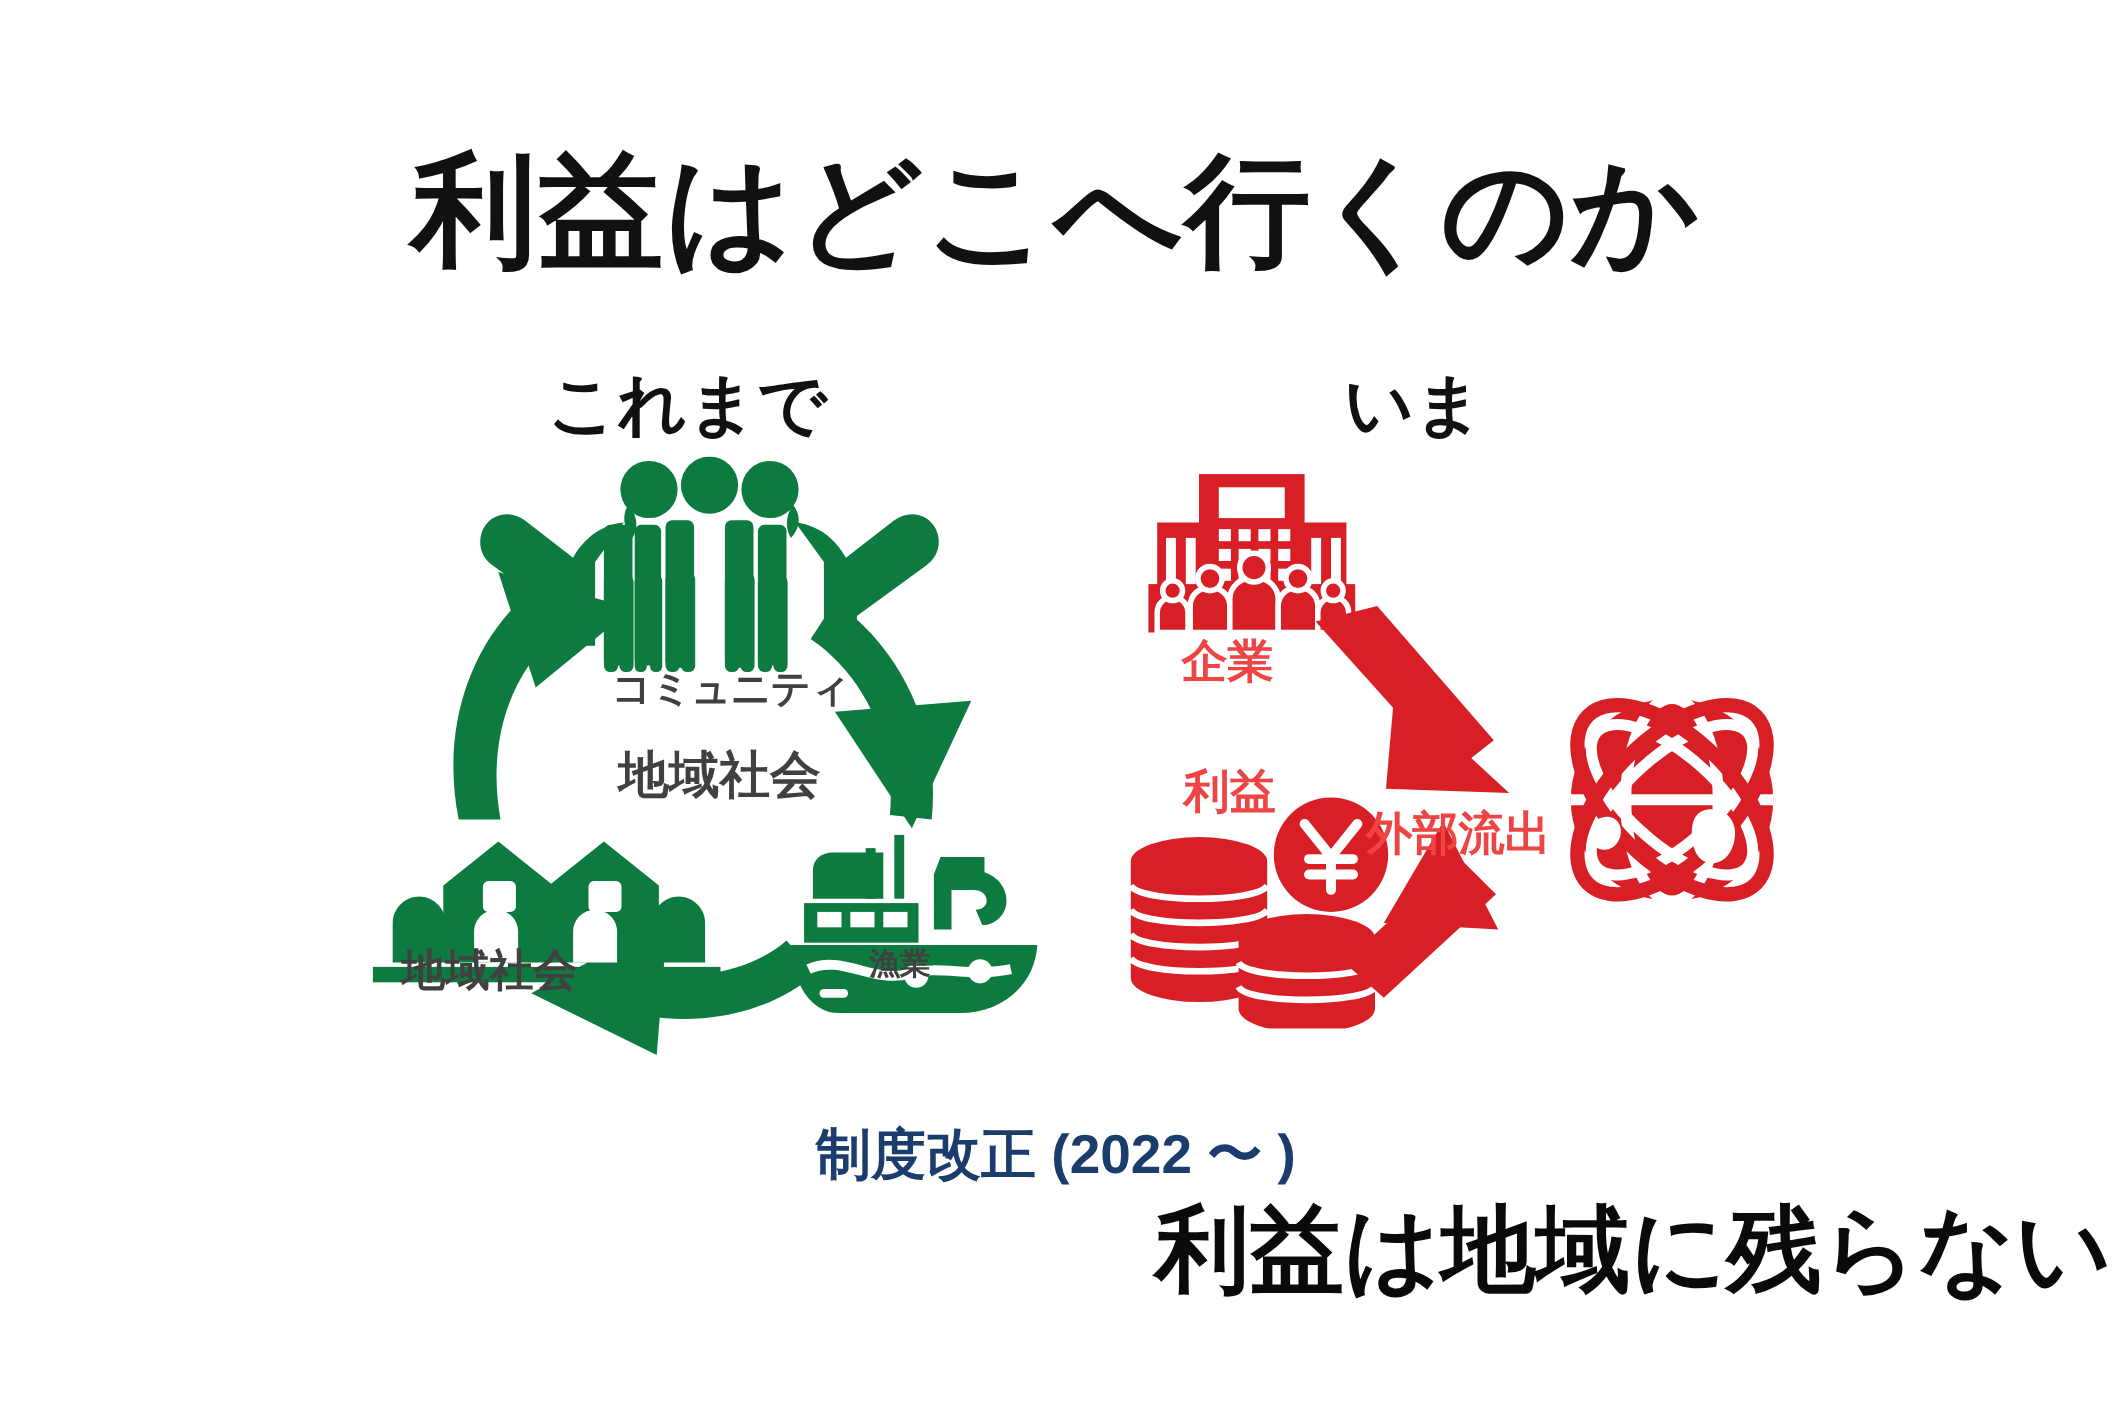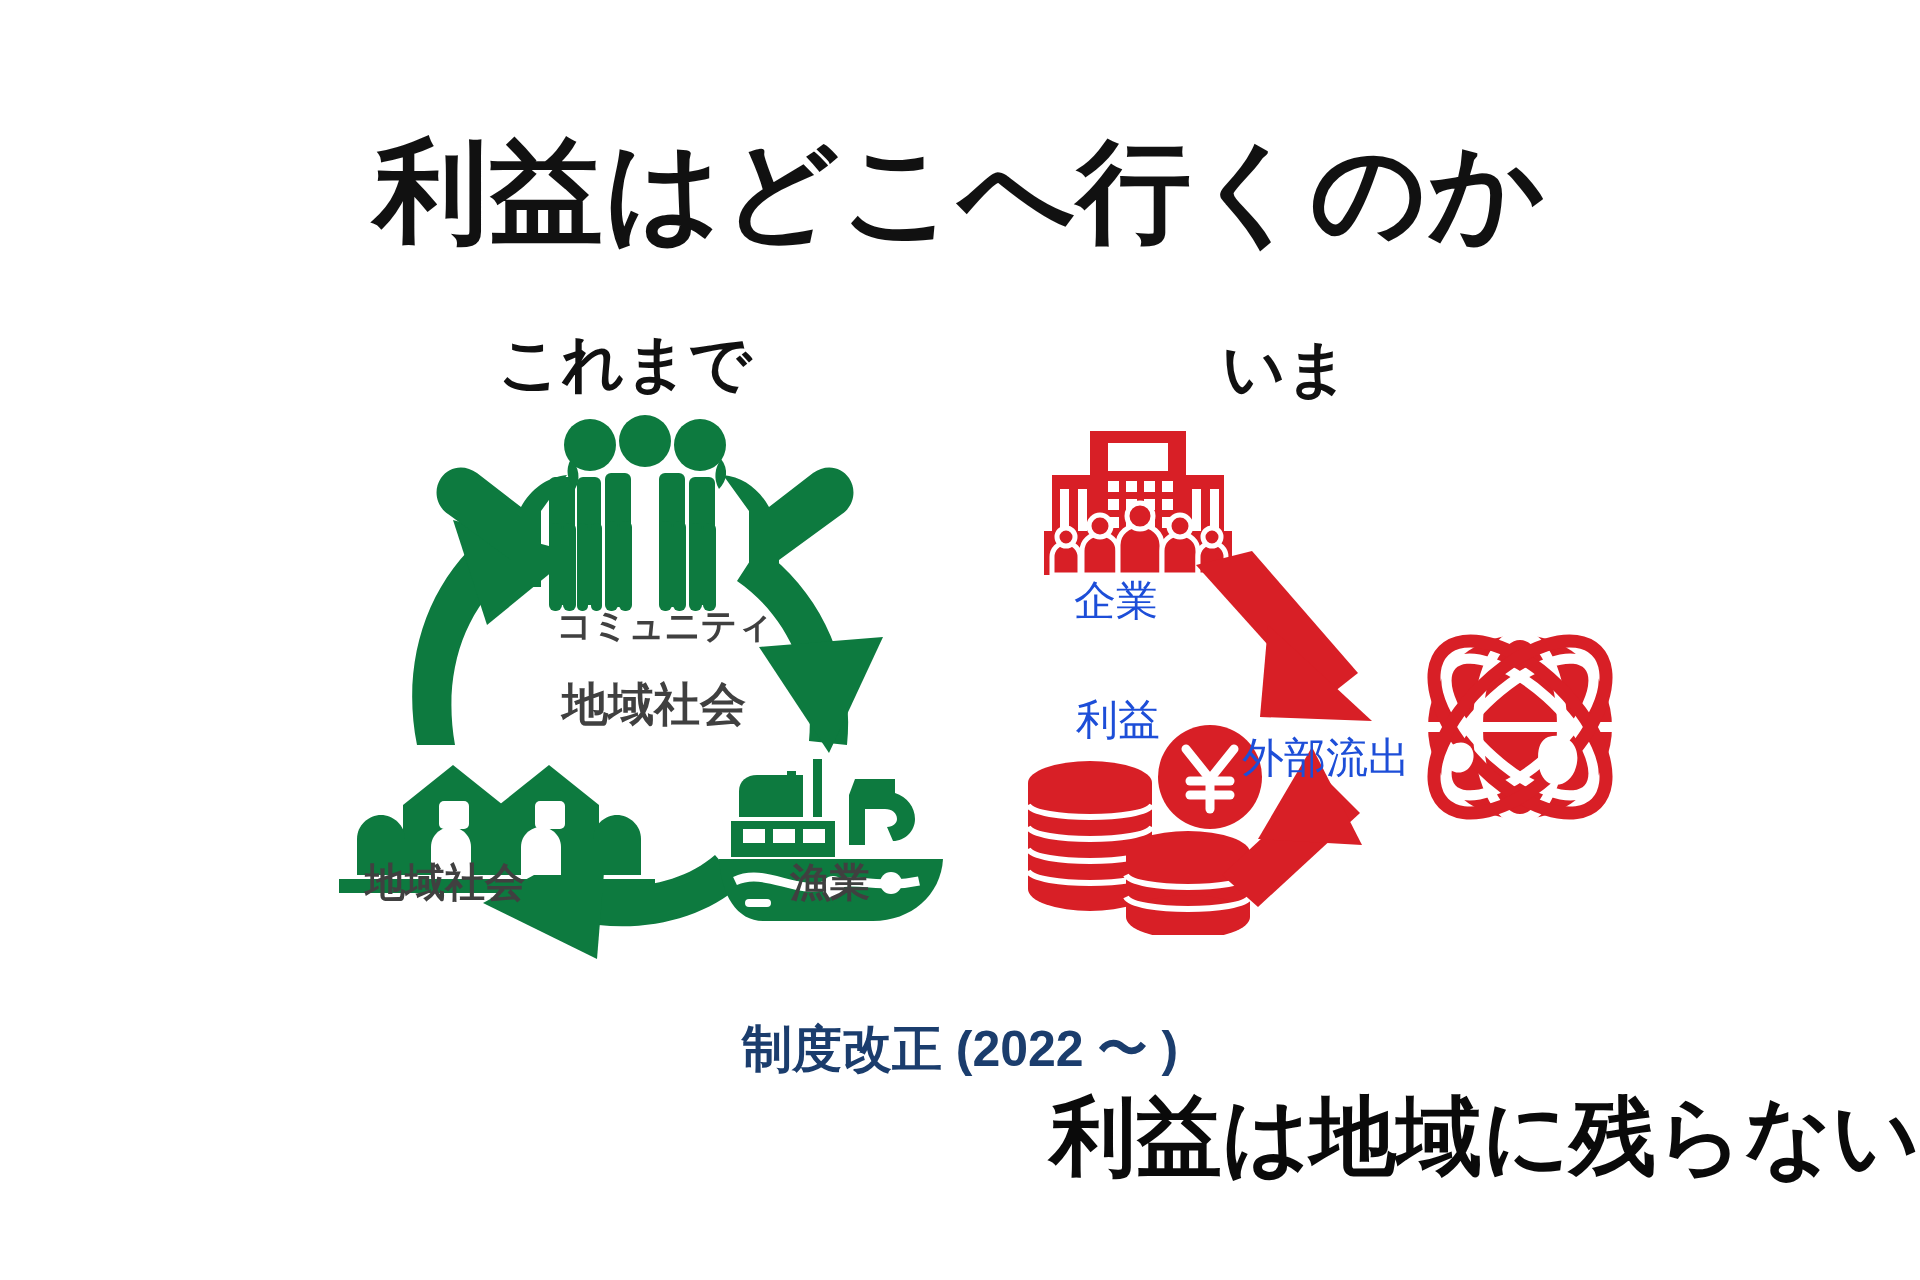--- a/index.html
+++ b/index.html
@@ -38,21 +38,21 @@
 
   
   .section-heading {
     position: absolute;
     font-size: 62px;
     line-height: 1;
     font-weight: 700;
     color: #111111;
     white-space: nowrap;
   }
-  #heading-past { left: 498px; top: 338px; font-family: Liberation Mono, monospace; }
+  #heading-past { left: 498px; top: 338px; }
   #heading-now  { left: 1222px; top: 338px; }
 
   
   #cycle-green {
     position: absolute;
     left: 335px;
     top: 415px;
     width: 620px;
     height: 560px;
   }
@@ -73,37 +73,37 @@
   #label-circulation {
     left: 562px; top: 681px;
     font-size: 46px;
   }
   #label-local-society {
     left: 365px; top: 862px;
     font-size: 40px;
   }
   #label-fishery {
     left: 790px; top: 862px;
-    font-size: 40px;
+    font-size: 28px;
   }
 
   
   #flow-red {
     position: absolute;
     left: 1020px;
     top: 415px;
     width: 620px;
     height: 520px;
   }
   #flow-red svg { display: block; }
 
   .r-label {
     position: absolute;
-    color: #1d4ed8;
-    font-weight: 400;
+    color: #ef4444;
+    font-weight: 700;
     white-space: nowrap;
     line-height: 1;
   }
   #label-company {
     left: 1074px; top: 580px;
     font-size: 42px;
   }
   #label-profit {
     left: 1076px; top: 699px;
     font-size: 42px;

